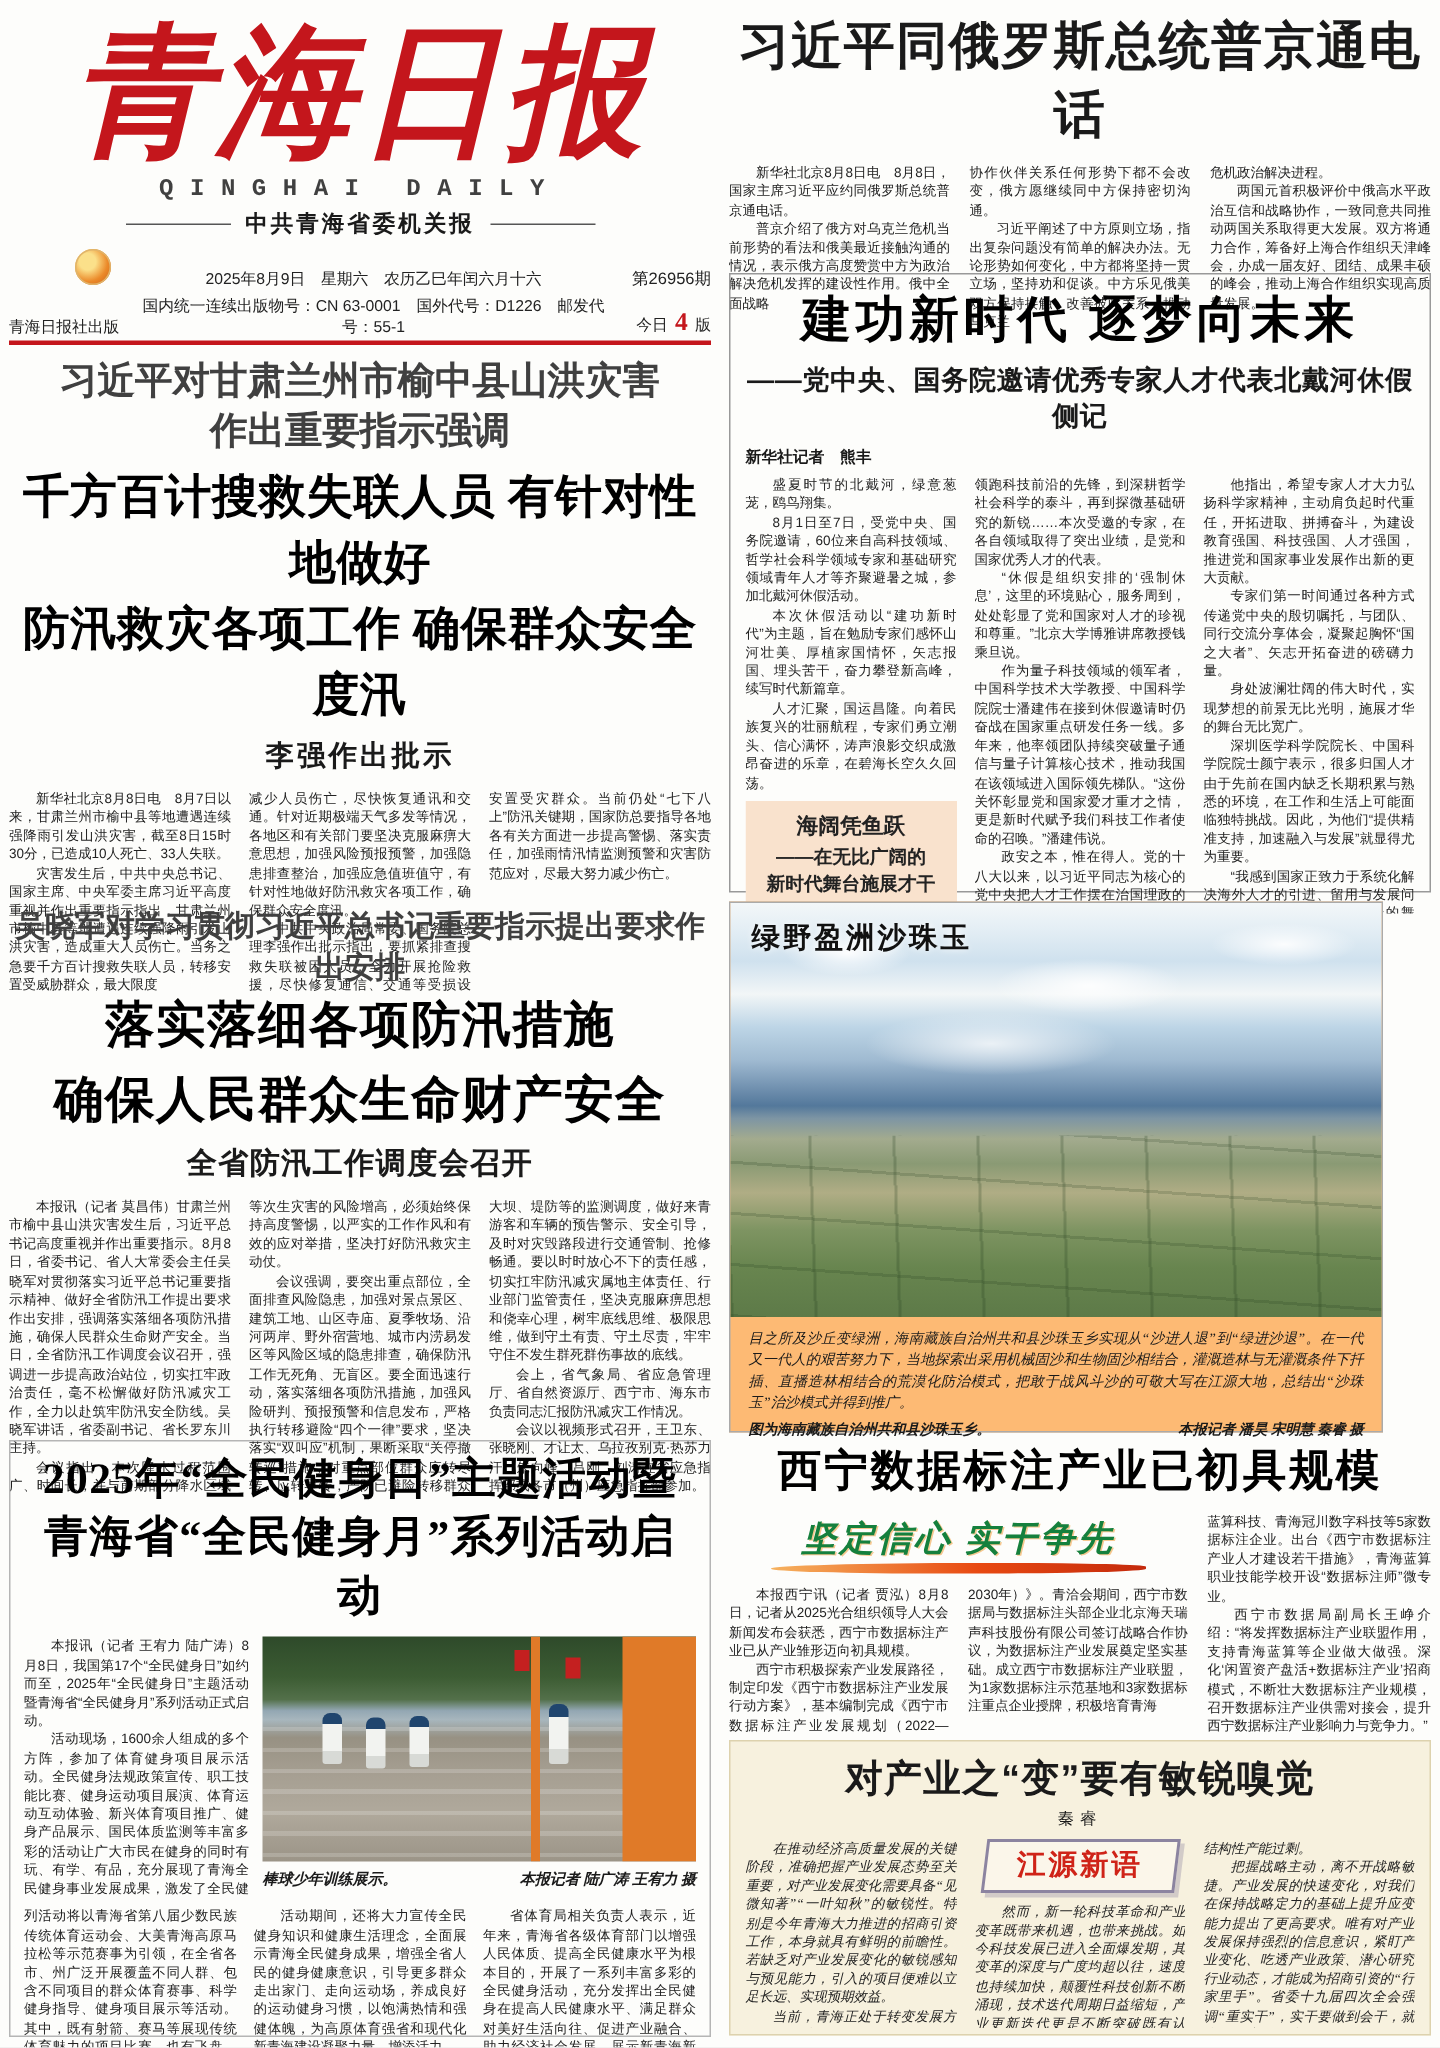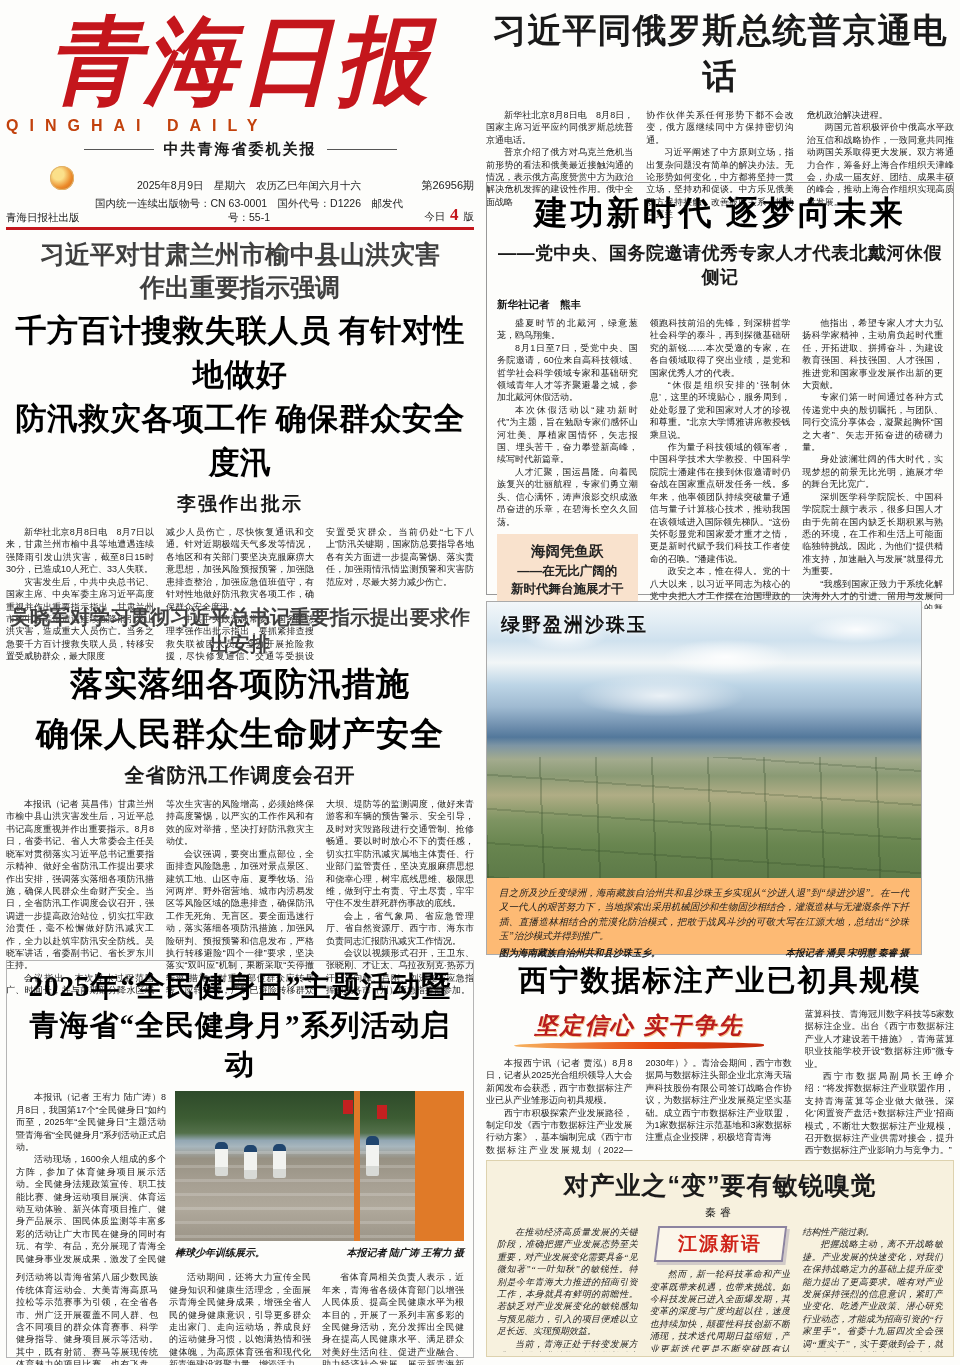--- a/index.html
+++ b/index.html
@@ -17,22 +17,22 @@
   .kai { font-family:"Liberation Serif","DejaVu Serif",serif; font-style:italic; }
 
   
   #masthead { position:absolute; left:6px; top:4px; width:468px; height:226px; }
   .mast-title {
     font-family:"DejaVu Serif","Liberation Serif",serif;
     font-size:92px; font-weight:bold; font-style:italic; color:#c4161c;
     text-align:center; line-height:1.25; letter-spacing:4px;
     transform:scaleY(1.04);
   }
-  .mast-en { color:#c2410c; font-weight:bold; font-size:16px;
-    letter-spacing:11px; font-family:Liberation Sans, sans-serif; margin-top:-2px; }
+  .mast-en { text-align:center; color:#404040; font-weight:bold; font-size:16px;
+    letter-spacing:11px; font-family:Liberation Mono, monospace; margin-top:-2px; }
   .mast-sub { display:flex; align-items:center; justify-content:center; gap:10px; margin-top:5px; }
   .mast-sub .line { width:70px; height:1px; background:#555; }
   .mast-sub .txt { font-size:15px; font-weight:bold; letter-spacing:2px; }
   .mast-meta { position:absolute; left:0; right:0; bottom:5px; font-size:10.5px; color:#222; }
   .meta-row { display:flex; align-items:flex-end; margin-top:4px; }
   .meta-row .c { flex:1; text-align:center; }
   .meta-row .r { width:70px; text-align:right; }
   .meta-row .l { width:88px; text-align:left; }
   .issue-no { font-size:11px; }
   .today-line b { color:#c4161c; font-size:17px; font-family:"Liberation Serif",serif; padding:0 2px; }
@@ -87,21 +87,21 @@
   #photo-shazhuyu .caption { padding:8px 12px 2px; font-size:9.5px; line-height:1.5; text-align:justify; }
   #photo-shazhuyu .cap-row { display:flex; justify-content:space-between; padding:2px 12px; font-size:9.5px; font-weight:bold; }
 
   
   #art-xining { position:absolute; left:486px; top:961px; width:468px; }
   #art-xining .hl { font-size:29px; letter-spacing:2px; }
   #art-xining .row { display:flex; gap:13px; margin-top:7px; }
   #art-xining .lft { flex:2.05; }
   #art-xining .rgt { flex:1; font-size:9px; height:152px; overflow:hidden; }
   .banner { width:250px; margin:2px auto 8px; text-align:center; }
-  .banner .txt { font-size:23px; font-weight:900; font-style:italic; color:#b91c1c;
+  .banner .txt { font-size:23px; font-weight:900; font-style:italic; color:#15803d;
     letter-spacing:2px; text-shadow:1px 1px 0 #f6c890; }
   .banner .swoosh { height:7px; margin-top:1px; border-radius:60% 40% 50% 50%;
     background:linear-gradient(90deg,#f6b25f,#e84a12 55%,#c42a0c); }
   .text2col { column-count:2; column-gap:13px; font-size:9px; height:102px; overflow:hidden; }
 
   
   #box-jiangyuan { position:absolute; left:486px; top:1160px; width:468px; height:197px;
     background:#f7f1de; border:1px solid #ddd2ae; padding:8px 10px; }
   #box-jiangyuan .hl { font-size:25px; font-weight:900; text-align:center; letter-spacing:1px; }
   #box-jiangyuan .author { text-align:center; font-size:11px; margin-top:3px; letter-spacing:4px; }

